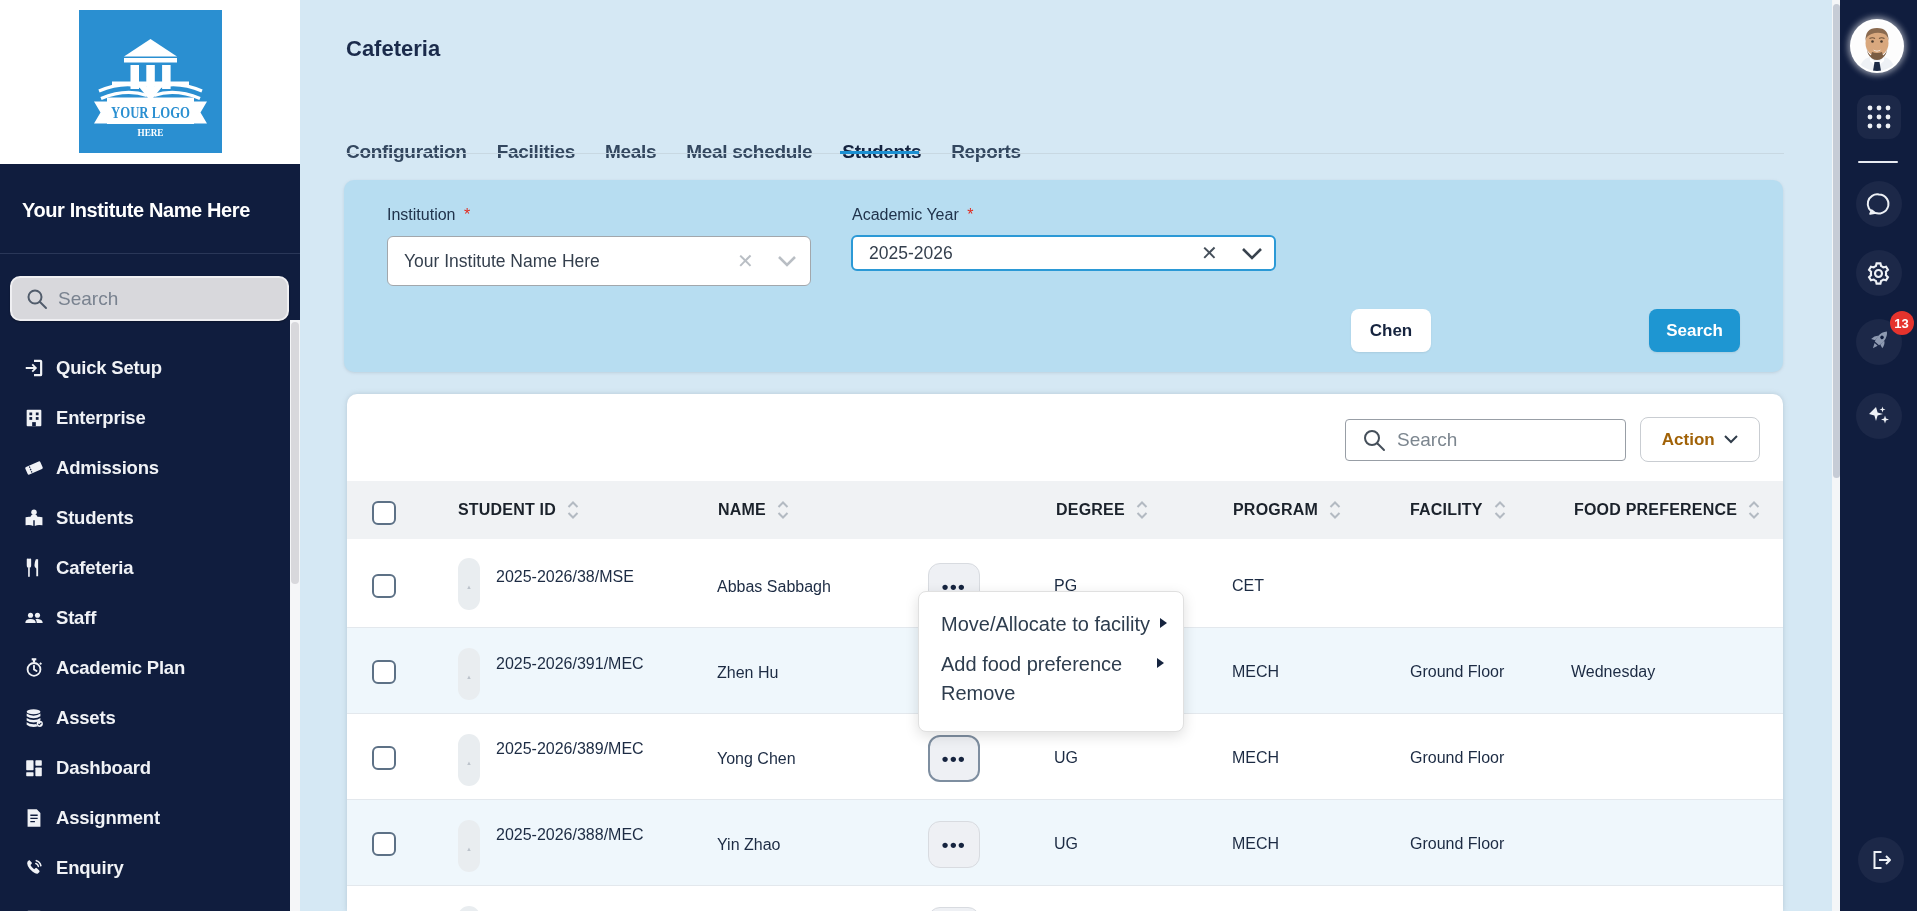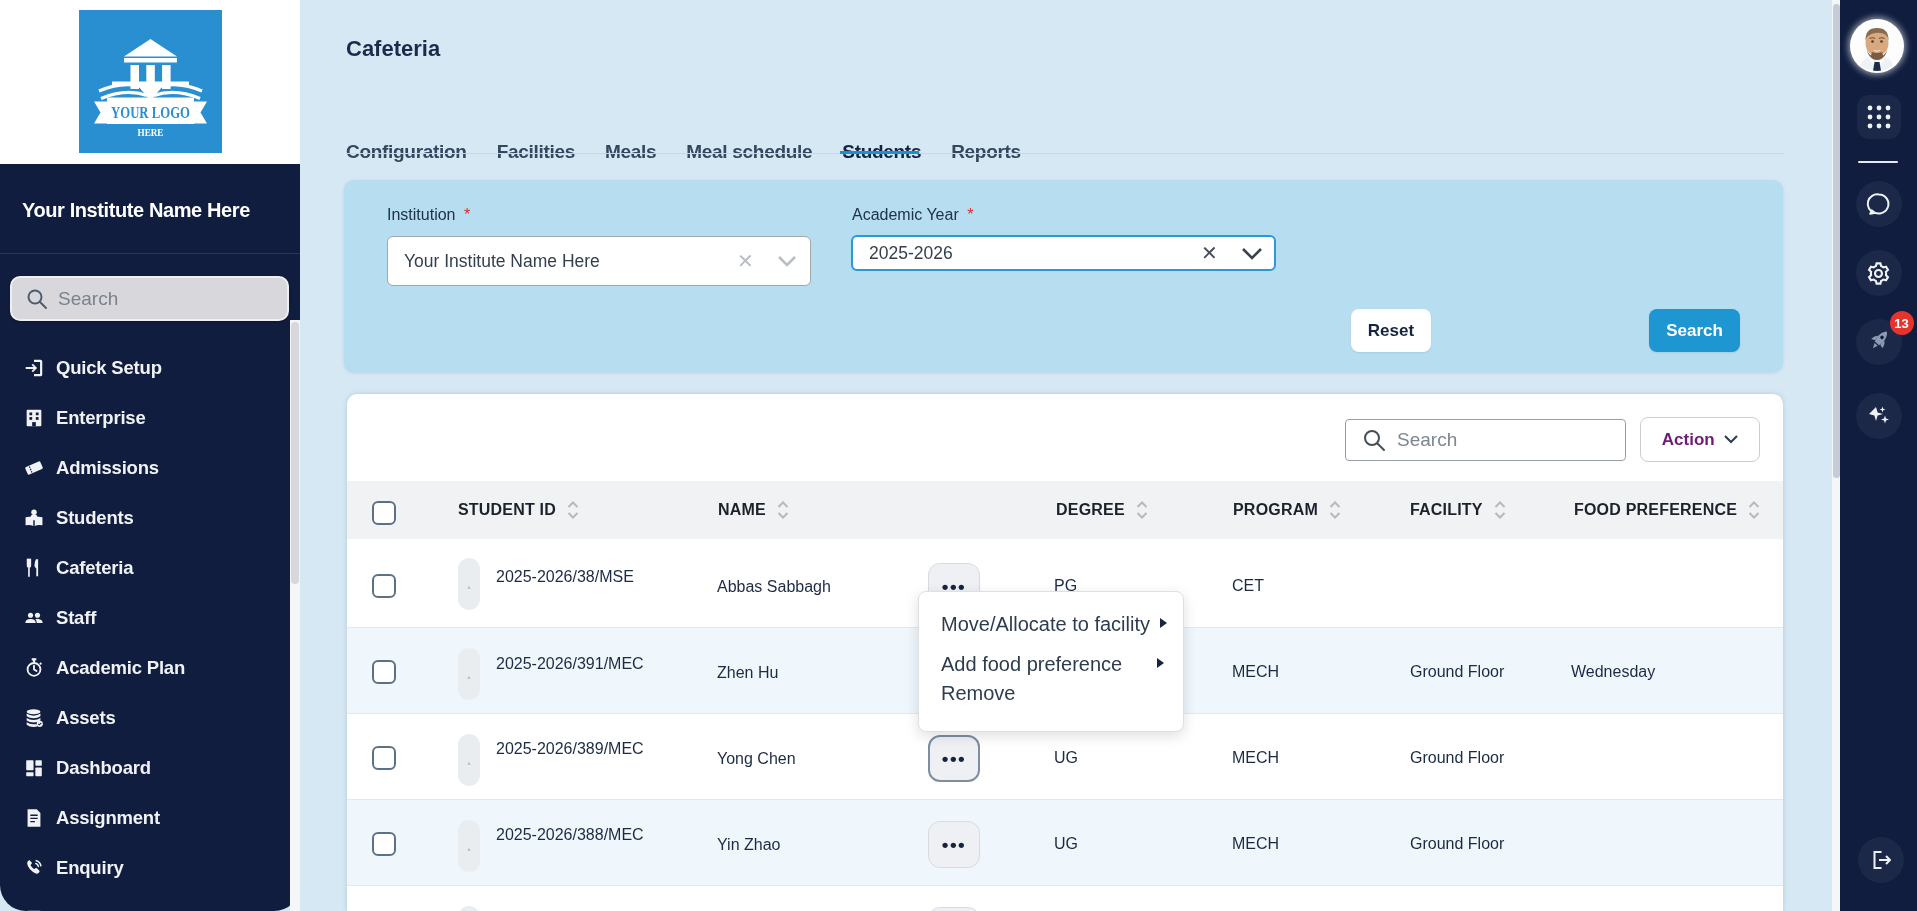--- a/index.html
+++ b/index.html
@@ -1,20 +1,20 @@
 <!DOCTYPE html>
 <html><head>
 <meta charset="utf-8">
 <style>
 * { margin:0; padding:0; box-sizing:border-box; }
 html,body { width:1917px; height:911px; overflow:hidden; font-family:"Liberation Sans", sans-serif; }
 #app { position:relative; width:1917px; height:911px; background:#d5e8f4; }
 
 
-#left { position:absolute; left:0; top:0; width:300px; height:911px; background:#101d3e;border-radius:26px; }
+#left { position:absolute; left:0; top:0; width:300px; height:911px; background:#101d3e; }
 #left .logo-wrap { position:absolute; left:0; top:0; width:300px; height:164px; background:#fff; }
 #left .logo-box { position:absolute; left:79px; top:10px; width:143px; height:143px; background:#2a8fd1; }
 #left .inst { position:absolute; left:22px; top:199px; width:270px; color:#fff; font-size:20px; font-weight:bold; letter-spacing:-0.4px; }
 #left .divider { position:absolute; left:0; top:253px; width:300px; height:1px; background:#2a3758; }
 #left .search { position:absolute; left:10px; top:276px; width:279px; height:45px; background:#d8d8dc; border:2px solid #efeff2; border-radius:10px; display:flex; align-items:center; box-shadow:0 1px 2px rgba(0,0,0,0.3);}
 #left .search .mag { margin-left:14px; }
 #left .search .ph { color:#79828f; font-size:19px; margin-left:10px; }
 #left .item { position:absolute; left:22px; height:30px; display:flex; align-items:center; color:#f0f2f6; }
 #left .item .ic { width:24px; height:24px; display:flex; align-items:center; justify-content:center; }
 #left .item .lbl { margin-left:10px; font-size:18.5px; font-weight:bold; letter-spacing:-0.2px; }
@@ -42,21 +42,21 @@
 .sel .chev { position:absolute; }
 .fbtn { position:absolute; top:129px; height:43px; border-radius:8px; font-weight:bold; font-size:17px; color:#16243f; background:#fff; display:flex; align-items:center; justify-content:center; box-shadow:0 1px 2px rgba(0,0,0,0.08); }
 .fbtn.breset { left:1007px; width:80px; }
 .fbtn.badv { left:1105px; width:177px; }
 .fbtn.bsearch { left:1305px; width:91px; background:#1e96d2; color:#fff; }
 
 
 .card { position:absolute; left:47px; top:394px; width:1436px; height:517px; background:#fff; border-radius:10px 10px 0 0; box-shadow:0 0 5px rgba(120,140,155,0.35); }
 .tsearch { position:absolute; left:998px; top:25px; width:281px; height:42px; border:1px solid #989ea6; border-radius:4px; background:#fff; display:flex; align-items:center; }
 .tsearch .ph { color:#7c868f; font-size:19px; margin-left:11px; }
-.actbtn { position:absolute; left:1293px; top:23px; width:120px; height:45px; border:1px solid #c9cdd2; border-radius:8px; background:#fff; display:flex; align-items:center; justify-content:center; font-size:17px; font-weight:bold; color:#701a75; }
+.actbtn { position:absolute; left:1293px; top:23px; width:120px; height:45px; border:1px solid #c9cdd2; border-radius:8px; background:#fff; display:flex; align-items:center; justify-content:center; font-size:17px; font-weight:bold; color:#a16207; }
 .thead { position:absolute; left:0; top:87px; width:1436px; height:58px; background:#f0f2f4; }
 .th { position:absolute; top:50%; transform:translateY(-50%); font-size:16px; font-weight:bold; color:#1b222b; letter-spacing:0.2px; display:flex; align-items:center; }
 .sort { margin-left:10px; }
 .pdot { position:absolute; left:50%; top:55%; transform:translate(-50%,-50%); font-size:6px; color:#98a1ad; opacity:0.55; }
 .cb { position:absolute; width:24px; height:24px; border:2px solid #5d7186; border-radius:6px; background:#fff; }
 .row { position:absolute; left:0; width:1436px; height:86px; border-bottom:1px solid #e3e8ed; }
 .row.alt { background:#eff7fc; }
 .cell { position:absolute; font-size:16px; color:#1c2b43; transform:translateY(-50%); white-space:nowrap; }
 .pill { position:absolute; left:111px; width:22px; height:52px; border-radius:11px; background:#e9edf0; }
 .dots { position:absolute; left:581px; width:52px; height:47px; background:#eef0f4; border:1px solid #d8dbe0; border-radius:12px; color:#16243f; display:flex; align-items:center; justify-content:center; font-weight:bold; letter-spacing:1.5px; font-size:19px; }
@@ -272,21 +272,21 @@
             <path d="M2 2 L10 10 L18 2" fill="none" stroke="#b9bec4" stroke-width="2.5"></path>
           </svg>
       </div>
       <div class="sel sel2">
         <span class="txt">2025-2026</span>
         <span class="x" style="left:348px; color:#454f5a;">✕</span>
         <svg class="chev" style="left:388px;" width="22" height="13" viewBox="0 0 22 13">
             <path d="M2 2 L11 11 L20 2" fill="none" stroke="#39434e" stroke-width="2.6"></path>
           </svg>
       </div>
-      <div class="fbtn breset">Reset</div>
+      <div class="fbtn breset">Chen</div>
       <div class="fbtn bsearch">Search</div>
     </div>
 
     <div class="card">
       <div class="tsearch">
         <svg width="24" height="24" viewBox="0 0 24 24" style="margin-left:16px;">
             <circle cx="10" cy="10" r="7" fill="none" stroke="#454f5a" stroke-width="2"></circle>
             <line x1="15.5" y1="15.5" x2="22" y2="22" stroke="#454f5a" stroke-width="2" stroke-linecap="round"></line>
           </svg>
         <span class="ph">Search</span>

